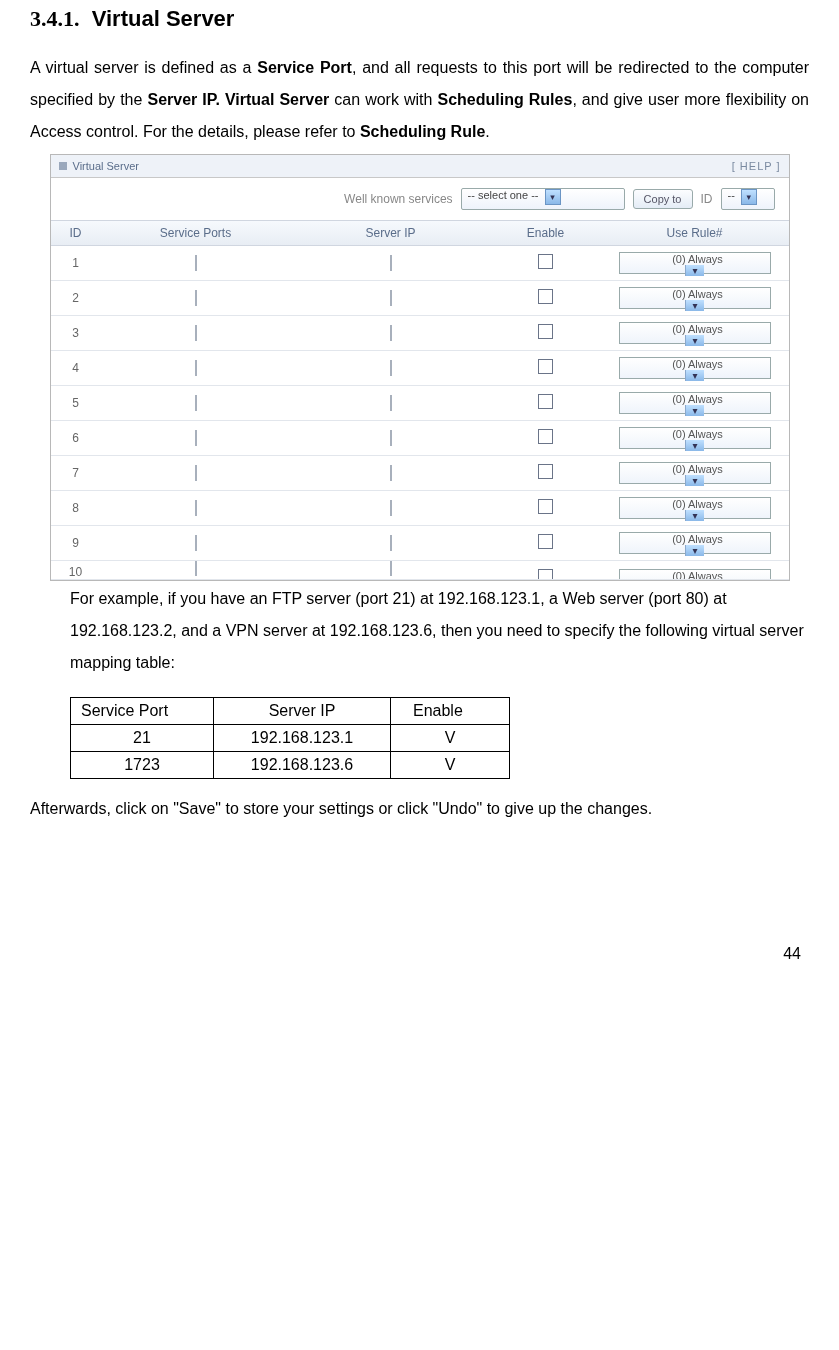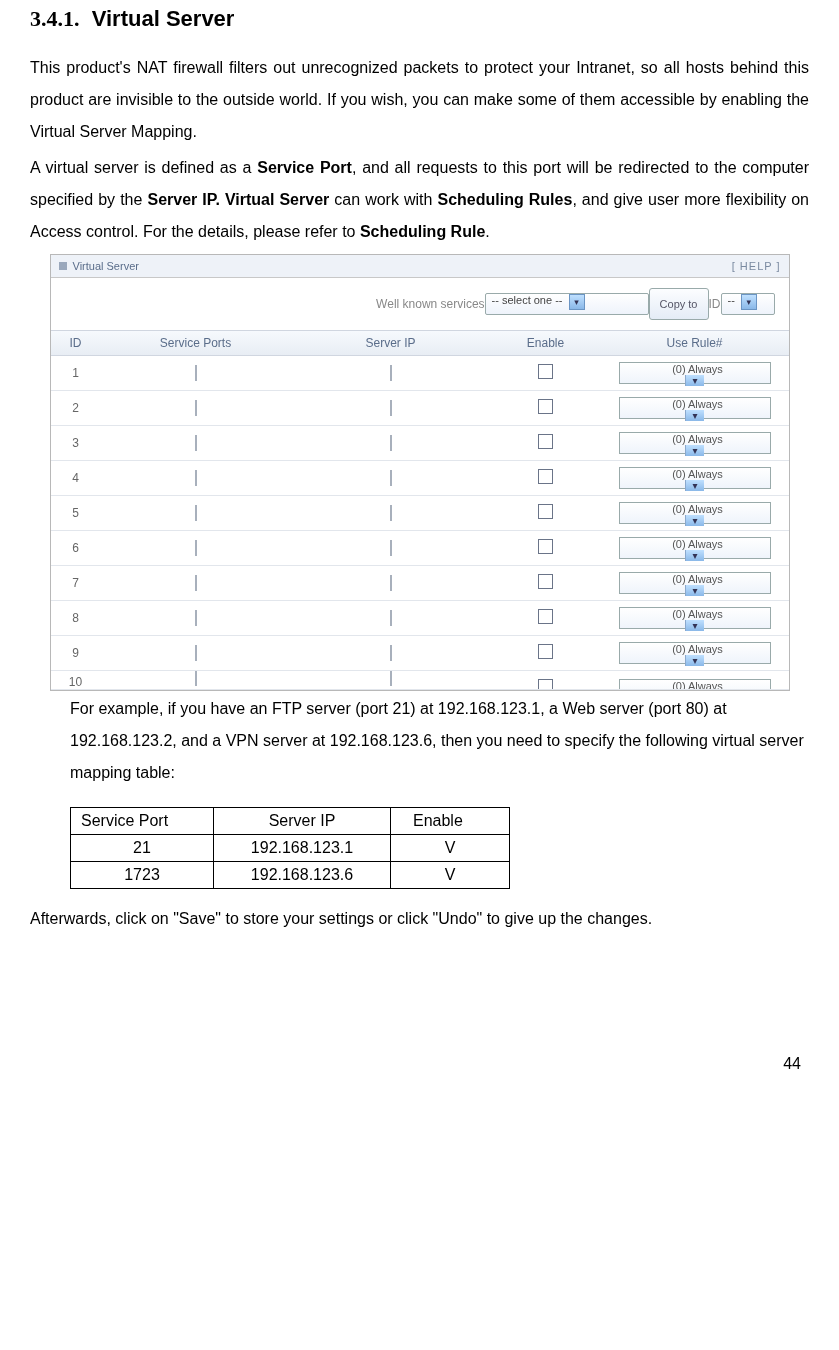--- a/index.html
+++ b/index.html
@@ -50,20 +50,21 @@
     .router-header .sq {
       width: 8px; height: 8px; background: #9aa8bc; margin-right: 6px;
     }
     .router-header .spacer { flex: 1; }
     .router-header .help { letter-spacing: 1px; color: #7a8aa0; }
     .router-controls {
       display: flex;
       align-items: center;
       justify-content: flex-end;
       padding: 10px 14px;
+      gap: 8px;
     }
     .router-controls .lbl { color: #888; font-size: 12px; }
     .sel {
       height: 20px;
       border: 1px solid #9aa; 
       background: linear-gradient(#fff,#eef3fb);
       border-radius: 2px;
       display: inline-flex; align-items: flex-start;
       padding: 0 6px;
       font-size: 11px;
@@ -71,21 +72,21 @@
     }
     .sel .caret {
       margin-left: 6px;
       width: 14px; height: 14px;
       background: linear-gradient(#bfe0ff,#8ab8e8);
       border: 1px solid #6b95c4;
       display: inline-flex; align-items: center; justify-content: center;
       color: #335; font-size: 9px;
     }
     .btn {
-      height: 32px;
+      height: 20px;
       padding: 0 10px;
       border: 1px solid #9aa;
       border-radius: 3px;
       background: linear-gradient(#fcfdff,#e4ecf6);
       color: #556; font-size: 11px;
     }
     .th-row {
       display: flex;
       background: linear-gradient(#f6f9fd,#e8edf4);
       border-top: 1px solid #d0d6e0;
@@ -160,21 +161,20 @@
   </style>
 </head>
 <body>
 
 <div class="page">
 
   <h2>
     <span class="num">3.4.1.</span>&nbsp;&nbsp;<span>Virtual Server</span>
   </h2>
 
-  <p class="body-text">This product's NAT firewall filters out unrecognized packets to protect your Intranet, so all hosts behind this product are invisible to the outside world. If you wish, you can make some of them accessible by enabling the Virtual Server Mapping.</p>
 
   <p class="body-text">
     <span>A virtual server is defined as a </span><span class="b">Service Port</span><span>, and all requests to this port will be redirected to the computer specified by the </span><span class="b">Server IP. Virtual Server</span><span> can work with </span><span class="b">Scheduling Rules</span><span>, and give user more flexibility on Access control. For the details, please refer to </span><span class="b">Scheduling Rule</span><span>.</span>
   </p>
 
   <div class="router-img">
     <div class="router-header">
       <span class="sq"></span>
       <span>Virtual Server</span>
       <span class="spacer"></span>

